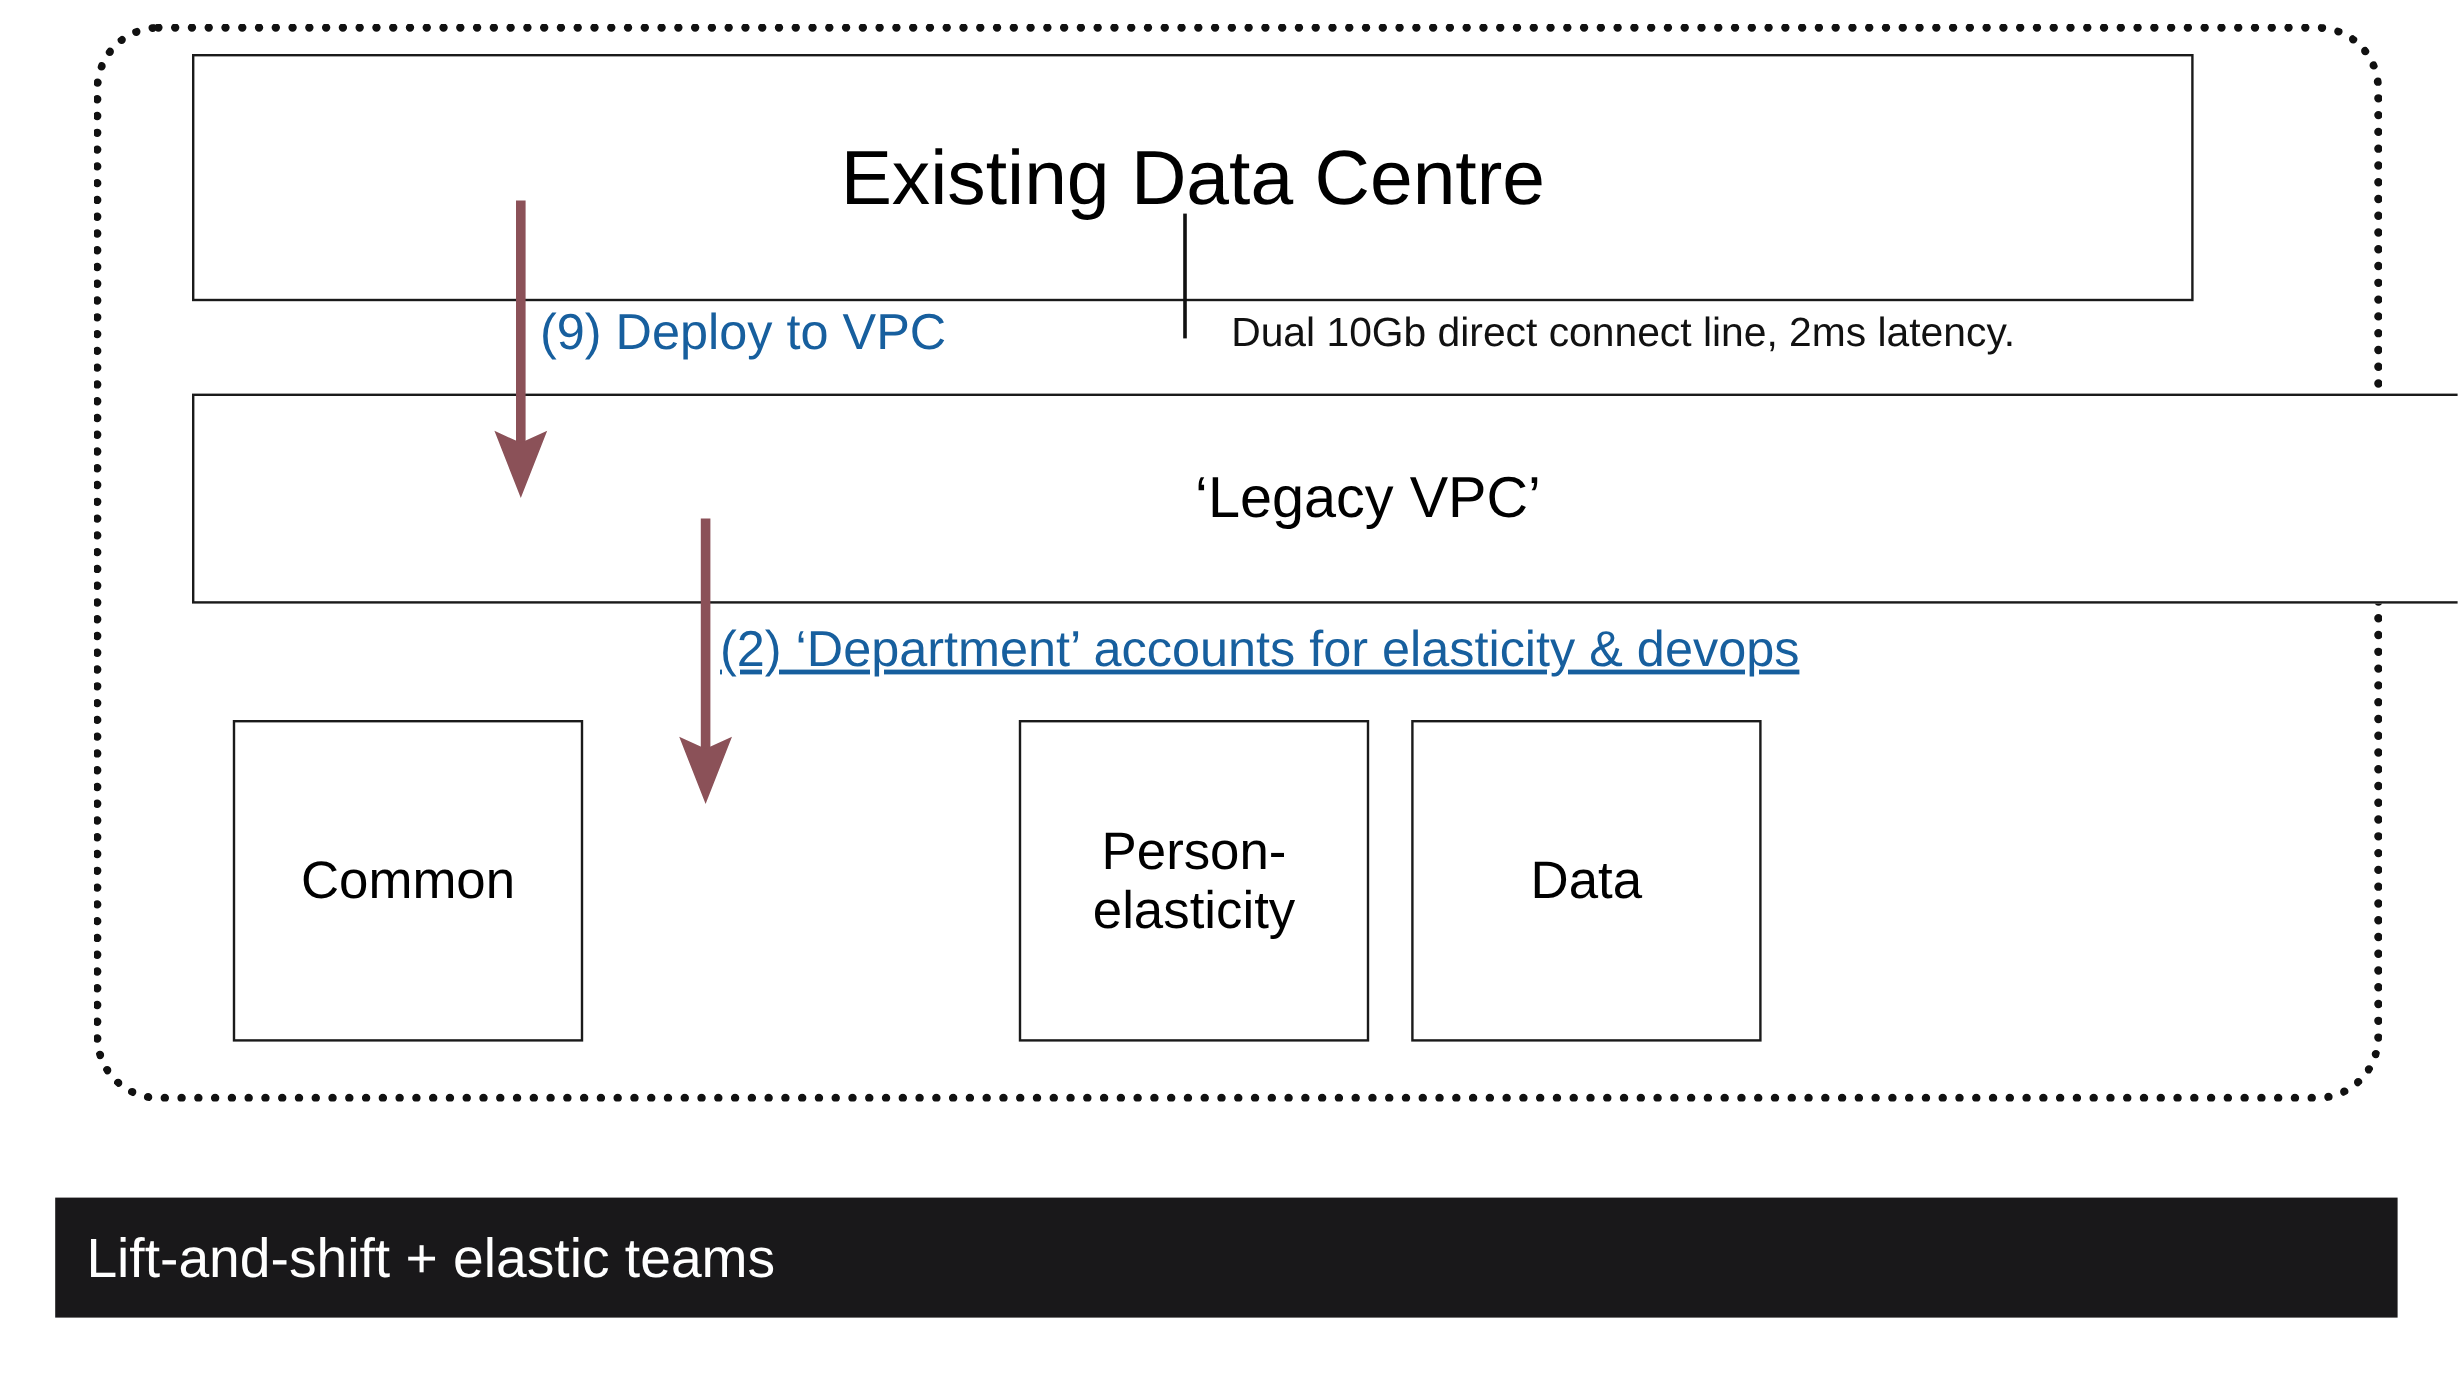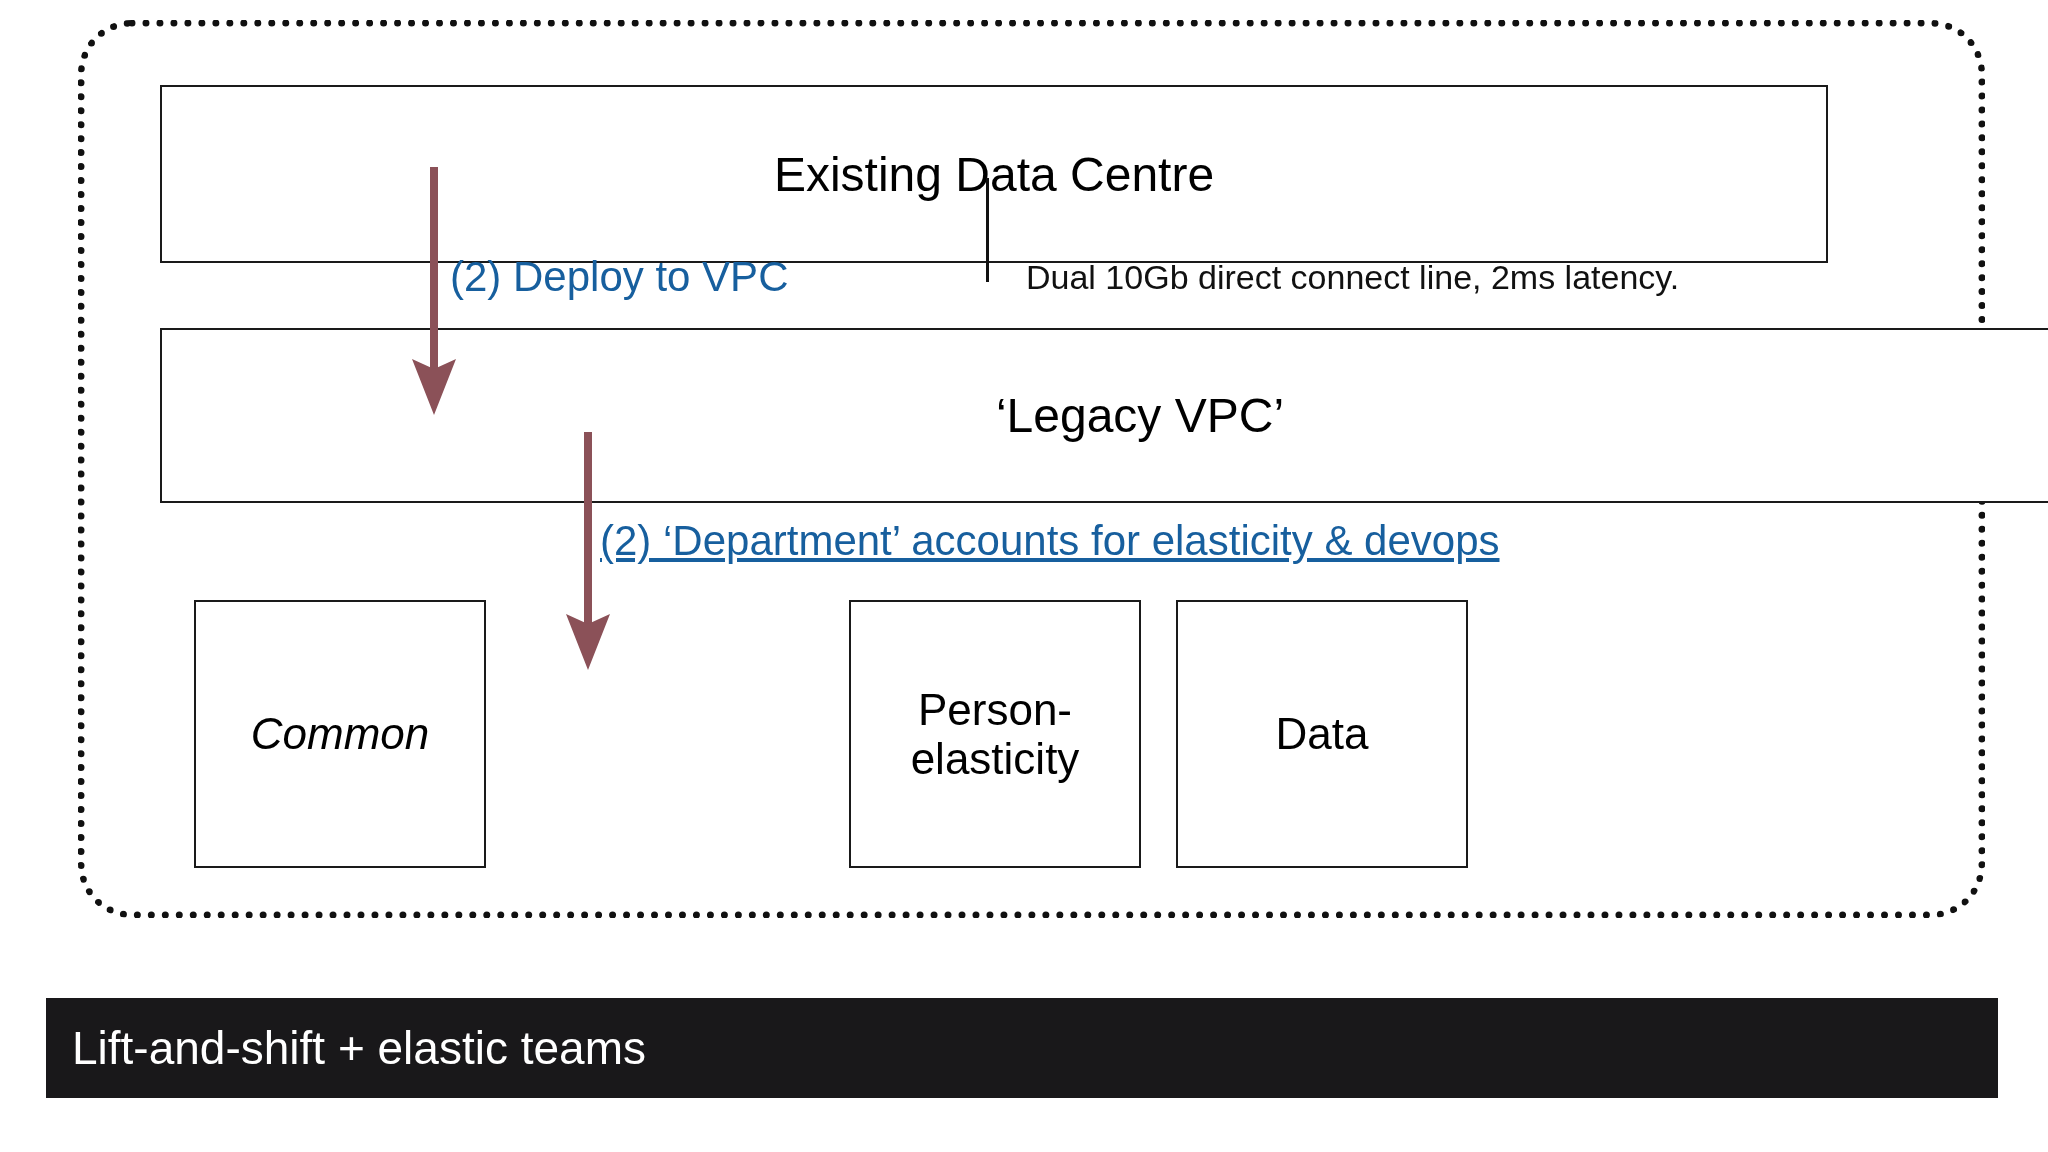--- a/index.html
+++ b/index.html
@@ -39,23 +39,22 @@
     align-items: center;
     justify-content: center;
     text-align: center;
     color: #000000;
   }
 
   #box-existing-data-centre {
     left: 160px;
     top: 45px;
     width: 1668px;
-    height: 178px;
-    font-size: 48px;
-    margin-top: 40px;
+    height: 206px;
+    font-size: 64px;
   }
 
   #box-legacy-vpc {
     left: 160px;
     top: 328px;
     width: 1960px;
     height: 175px;
     font-size: 48px;
   }
 
@@ -129,21 +128,21 @@
     border: 2px solid #1a1a1a;
     background: #ffffff;
     display: flex;
     align-items: center;
     justify-content: center;
     text-align: center;
     font-size: 44px;
     line-height: 1.12;
     color: #000000;
   }
-  .dept-box.d0 { left: 0px; font-style: italic; }
+  .dept-box.d0 { left: 0px; }
   .dept-box.d1 { left: 327px; }
   .dept-box.d2 { left: 655px; }
   .dept-box.d3 { left: 982px; }
   .dept-box.d4 { left: 1310px; }
 
   
   .arrow {
     position: absolute;
     pointer-events: none;
   }
@@ -170,21 +169,21 @@
 <body>
 
 <div id="dotted-container"></div>
 
 <div class="solid-box" id="box-existing-data-centre">
   <span>Existing Data Centre</span>
 </div>
 
 <div id="annotation-row">
   <div id="annotation-divider"></div>
-  <div id="label-deploy-to-vpc">(2) Deploy to VPC</div>
+  <div id="label-deploy-to-vpc">(9) Deploy to VPC</div>
   <div id="label-direct-connect">Dual 10Gb direct connect line, 2ms latency.</div>
 </div>
 
 <div class="solid-box" id="box-legacy-vpc">
   <span>‘Legacy VPC’</span>
 </div>
 
 <div id="label-department-accounts">(2) ‘Department’ accounts for elasticity &amp; devops</div>
 
 <div id="department-row">

